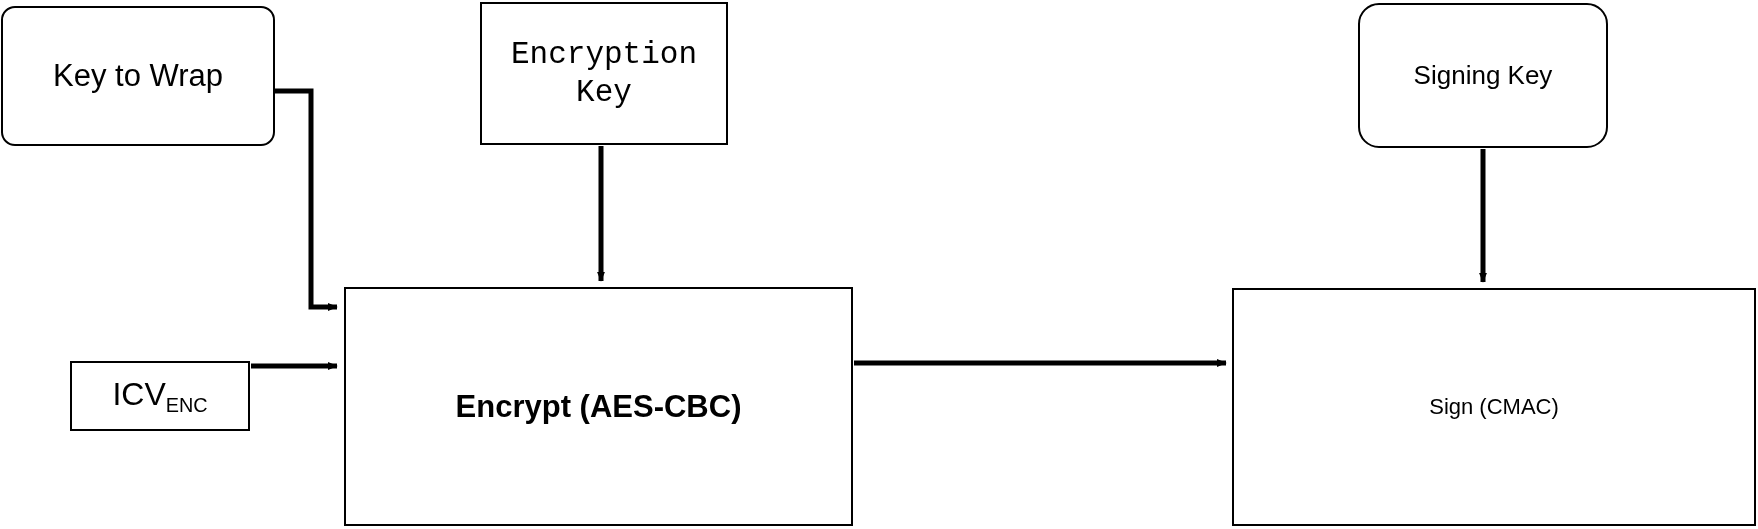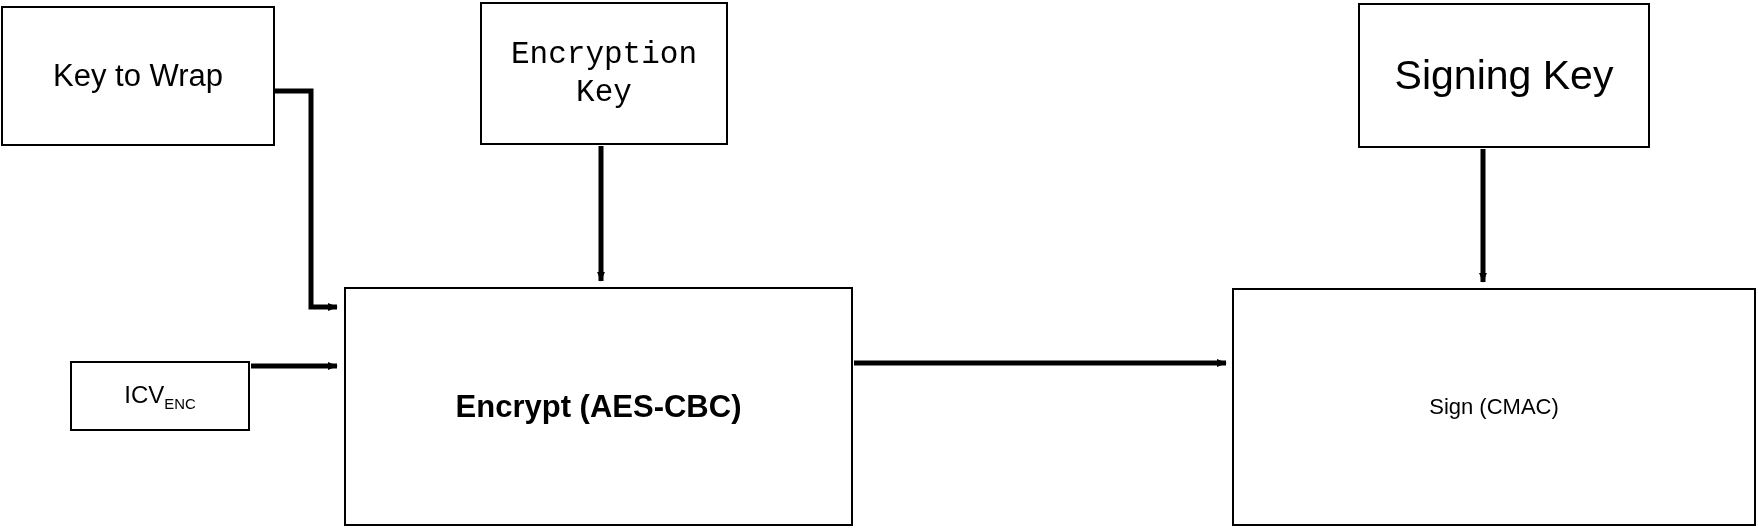--- a/index.html
+++ b/index.html
@@ -24,24 +24,24 @@
     align-items: center;
     justify-content: center;
     text-align: center;
     color: #000000;
     line-height: 1.22;
   }
   .node-label {
     display: block;
     white-space: pre-line;
   }
-  .n-key-to-wrap   { left: 1px;    top: 6px;   width: 274px; height: 140px; font-size: 31px; }
+  .n-key-to-wrap   { left: 1px;    top: 6px;   width: 274px; height: 140px; font-size: 31px; border-radius: 14px; }
   .n-enc-key       { left: 480px;  top: 2px;   width: 248px; height: 143px; font-size: 31px; font-family: Liberation Mono, monospace; }
-  .n-signing-key   { left: 1358px; top: 3px;   width: 292px; height: 145px; font-size: 41px; }
-  .n-icv           { left: 70px;   top: 361px; width: 180px; height: 70px;  font-size: 24px; }
+  .n-signing-key   { left: 1358px; top: 3px;   width: 250px; height: 145px; font-size: 26px; border-radius: 21px; }
+  .n-icv           { left: 70px;   top: 361px; width: 180px; height: 70px;  font-size: 32px; }
   .n-encrypt       { left: 344px;  top: 287px; width: 509px; height: 239px; font-size: 31px; font-weight: bold; }
   .n-sign          { left: 1232px; top: 288px; width: 524px; height: 238px; font-size: 22px; }
 
   .sub {
     font-size: 0.62em;
     vertical-align: sub;
     line-height: 1;
   }
 
   svg.edges {

